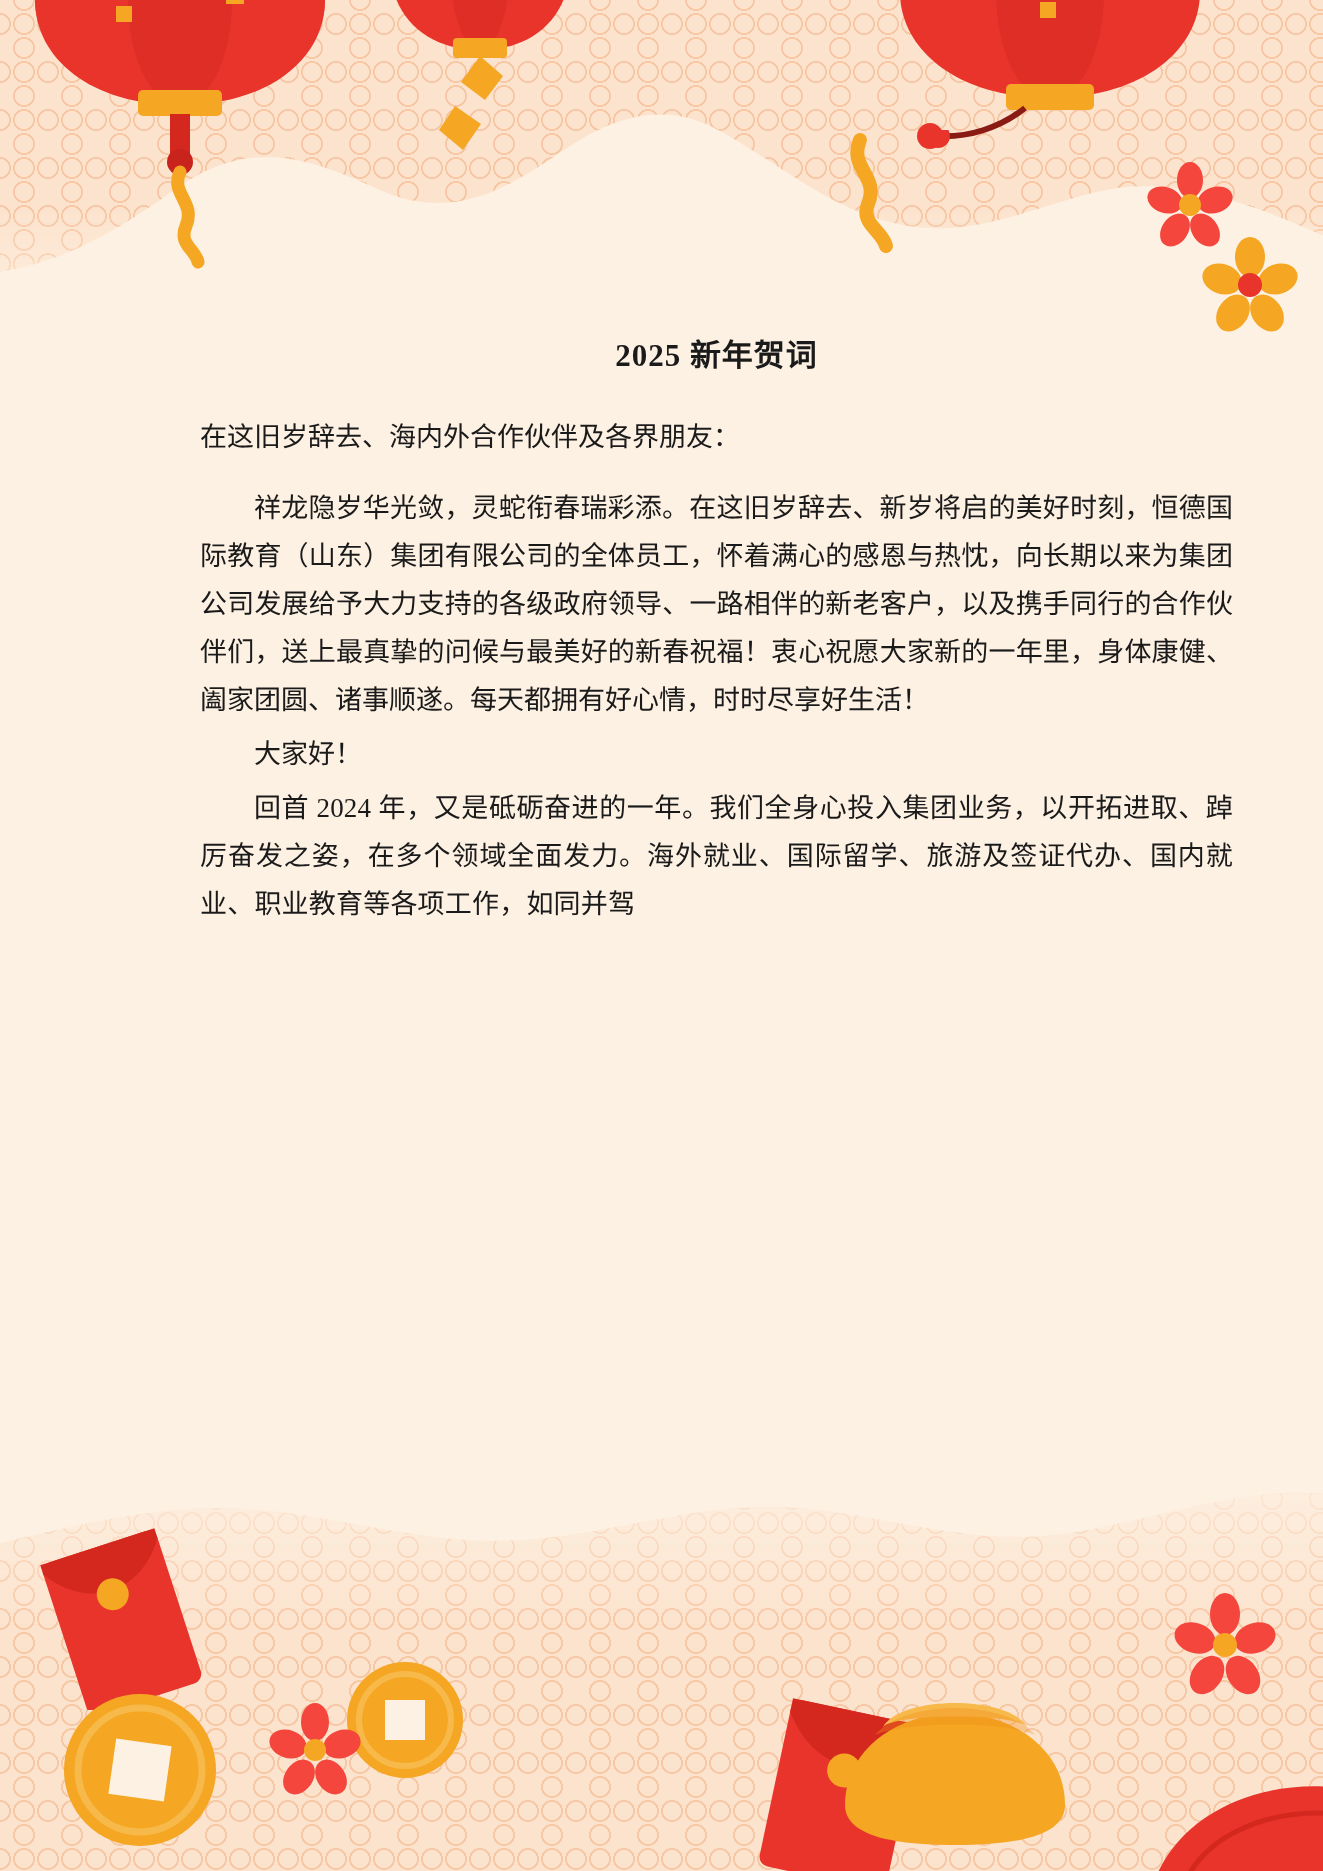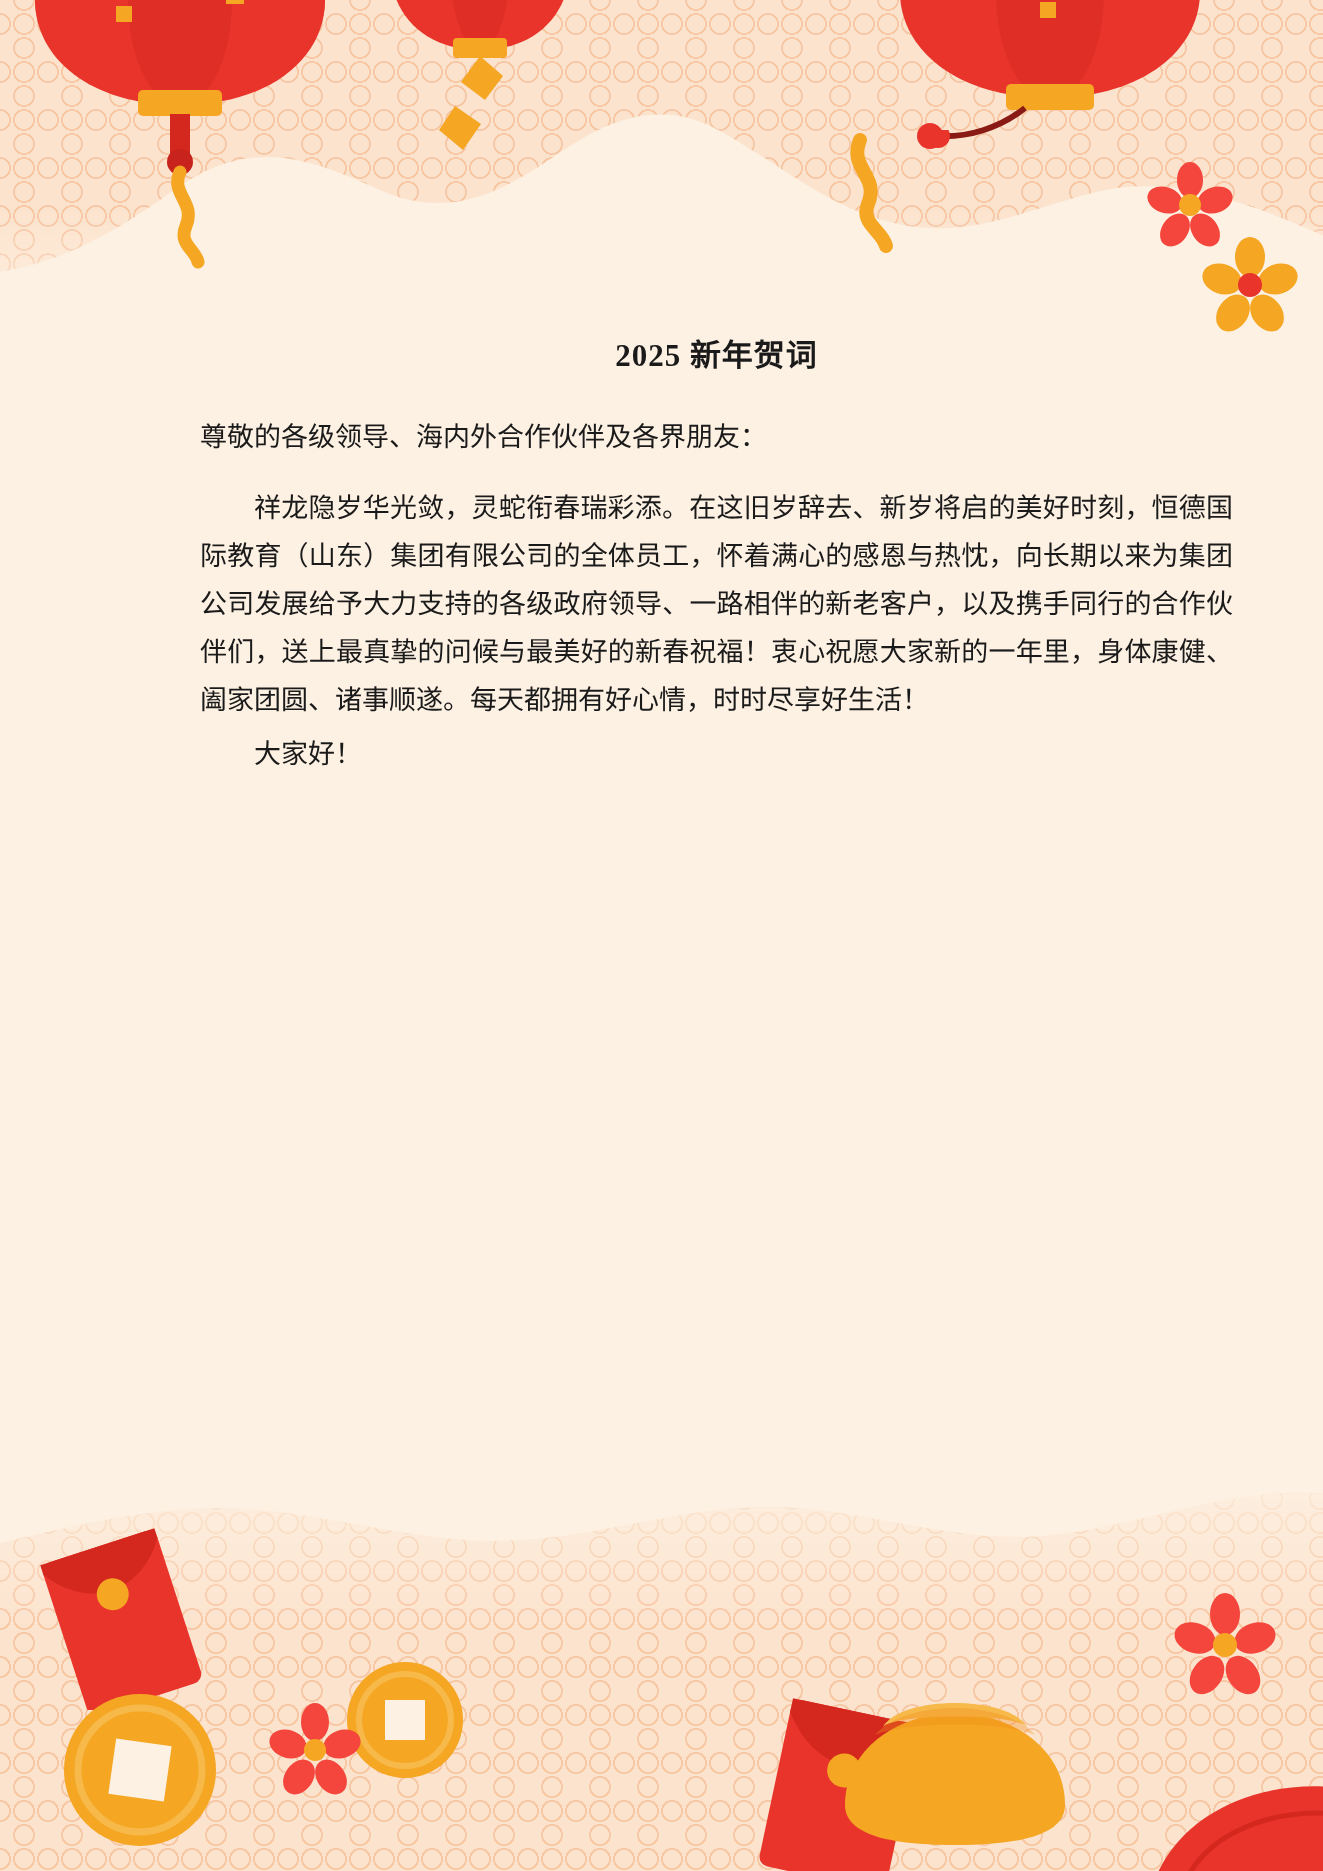--- a/index.html
+++ b/index.html
@@ -234,18 +234,19 @@
     <circle cx="55" cy="55" r="12" fill="#f5a623"></circle>
   </svg>
 
   <svg class="lantern" style="left:1150px; top:1775px; width:200px; height:120px;" viewBox="0 0 200 120">
     <path d="M0,120 C20,40 110,0 200,14 L200,120 Z" fill="#e8342a"></path>
     <path d="M30,120 C48,62 116,30 200,40" stroke="#d4281f" stroke-width="5" fill="none"></path>
   </svg>
 
   <div class="doc">
     <h1 class="doc-title">2025 新年贺词</h1>
-    <p class="salutation">尊敬的各级领导、海内外合作伙伴及各界朋友：</p>
+    <p class="salutation">在这旧岁辞去、海内外合作伙伴及各界朋友：</p>
     <p class="para">祥龙隐岁华光敛，灵蛇衔春瑞彩添。在这旧岁辞去、新岁将启的美好时刻，恒德国际教育（山东）集团有限公司的全体员工，怀着满心的感恩与热忱，向长期以来为集团公司发展给予大力支持的各级政府领导、一路相伴的新老客户，以及携手同行的合作伙伴们，送上最真挚的问候与最美好的新春祝福！衷心祝愿大家新的一年里，身体康健、阖家团圆、诸事顺遂。每天都拥有好心情，时时尽享好生活！</p>
     <p class="para">大家好！</p>
+    <p class="para tight">回首 2024 年，又是砥砺奋进的一年。我们全身心投入集团业务，以开拓进取、踔厉奋发之姿，在多个领域全面发力。海外就业、国际留学、旅游及签证代办、国内就业、职业教育等各项工作，如同并驾</p>
   </div>
 
 </div>
 
 </body></html>

